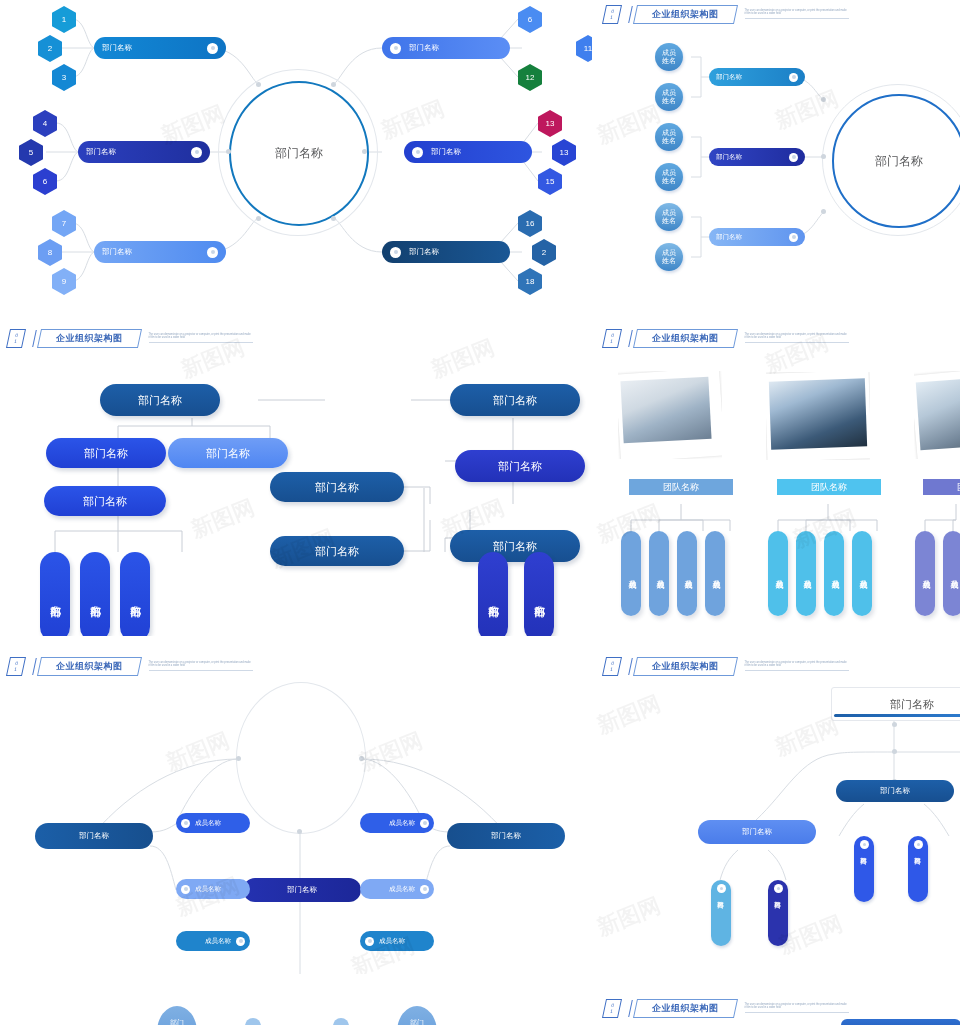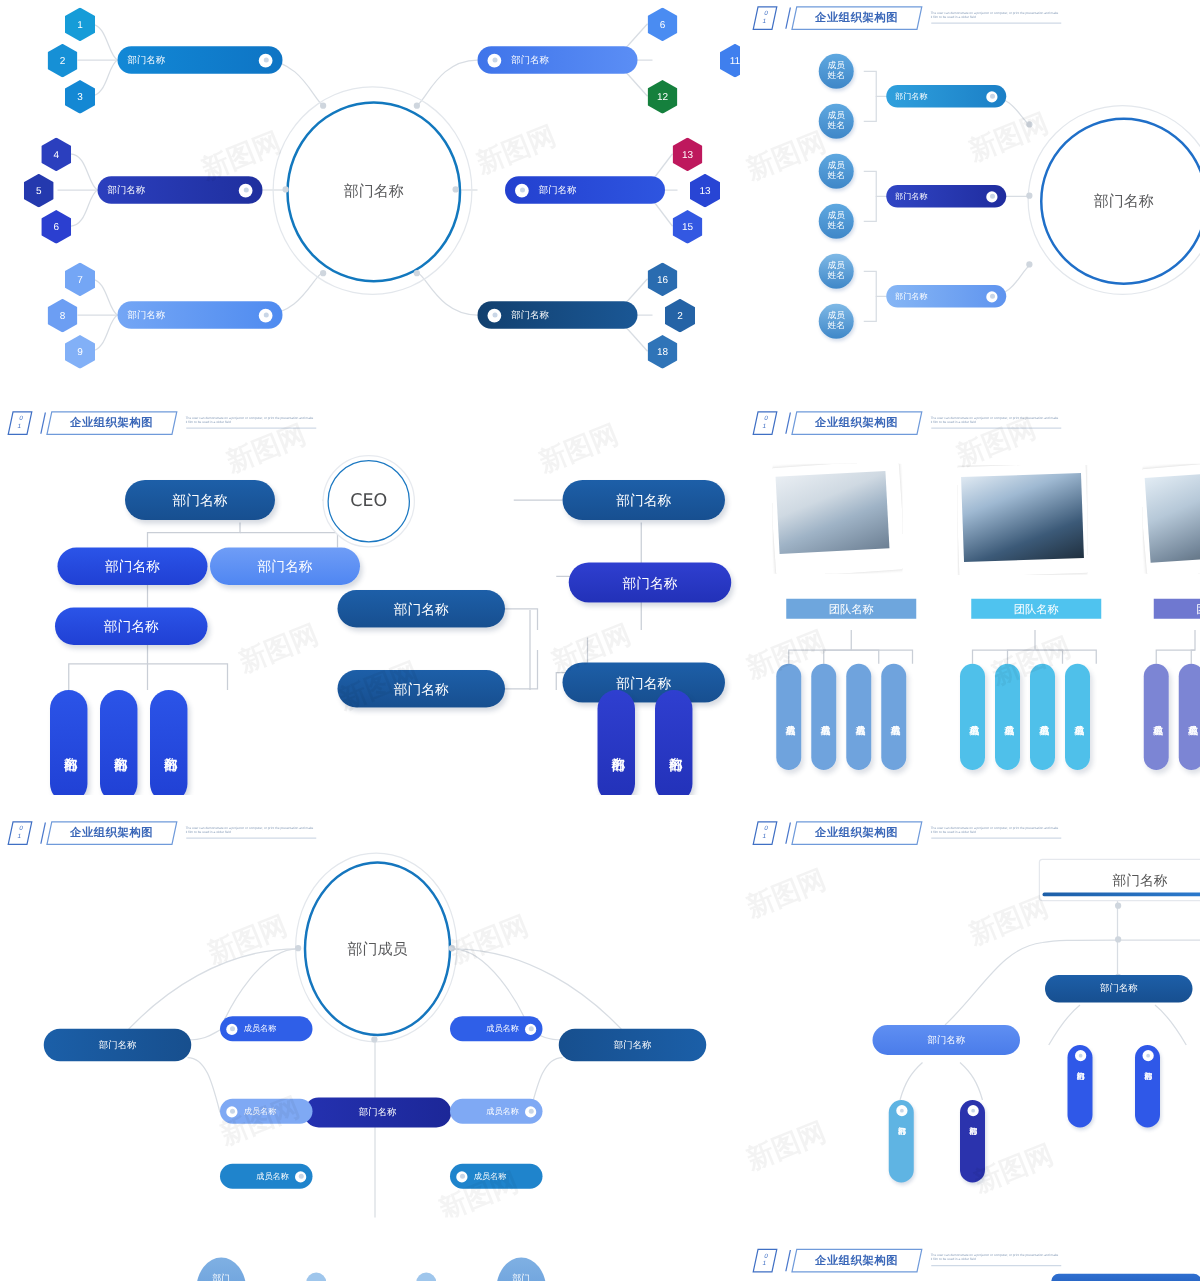--- a/index.html
+++ b/index.html
@@ -323,24 +323,20 @@
     <path class="lnw" d="M513,225 L513,212"></path>
     <path class="lnw" d="M424,164 L424,180 L424,196"></path>
     <path class="lnw" d="M424,196 L424,228"></path>
     <path class="lnw" d="M330,163 L430,163 L430,180"></path>
     <path class="lnw" d="M330,227 L430,227 L430,196"></path>
     <path class="lnw" d="M470,200 L470,214 L494,214 L494,228"></path>
     <path class="lnw" d="M470,214 L445,214 L445,228"></path>
     <path class="lnw" d="M470,186 L470,200"></path>
   </svg>
 
-  <div class="ceo" style="left:258px;top:40px;width:72px;height:72px;">
-    <i></i>
-    <span>CEO</span>
-  </div>
 
   <div class="ob" id="p3-l1" style="left: 100px; top: 60px; width: 120px; height: 32px; background: linear-gradient(rgb(29, 95, 168), rgb(23, 79, 144));">
         <span>部门名称</span>
       </div>
   <div class="ob" id="p3-l2a" style="left: 46px; top: 114px; width: 120px; height: 30px; background: linear-gradient(rgb(43, 84, 232), rgb(32, 64, 212));">
         <span>部门名称</span>
       </div>
   <div class="ob" id="p3-l2b" style="left: 168px; top: 114px; width: 120px; height: 30px; background: linear-gradient(rgb(111, 157, 246), rgb(79, 134, 242));">
         <span>部门名称</span>
       </div>
@@ -495,23 +491,20 @@
     <path class="ln" d="M150,194 C165,194 170,215 176,238"></path>
     <path class="ln" d="M450,180 C435,180 430,175 424,172"></path>
     <path class="ln" d="M450,194 C435,194 430,215 424,238"></path>
     <path class="ln" d="M300,180 L300,328"></path>
     <path class="ln" d="M300,350 C290,360 275,368 255,372"></path>
     <path class="ln" d="M300,350 C312,360 330,368 350,372"></path>
     <path class="ln" d="M248,372 L380,372"></path>
   </svg>
 
   <div class="ctr-ring" style="left:236px;top:30px;width:128px;height:150px;"></div>
-  <div class="ctr-core" style="left:243px;top:37px;width:114px;height:136px;border:2.2px solid #1576be;">
-    <span>部门成员</span>
-  </div>
   <div class="jdot" style="left:236px;top:104px;"></div>
   <div class="jdot" style="left:359px;top:104px;"></div>
   <div class="jdot" style="left:297px;top:177px;"></div>
   <div class="jdot" style="left:505px;top:180px;"></div>
 
   <div class="pill" id="p5-dl" style="left:35px;top:823px;width:0;height:0;"></div>
 
   <div class="pill" id="p5-deptL" style="left: 35px; top: 171px; width: 118px; height: 26px; justify-content: center; background: linear-gradient(90deg, rgb(27, 95, 168), rgb(23, 79, 142));">
     <span class="lbl">部门名称</span>
   </div>

